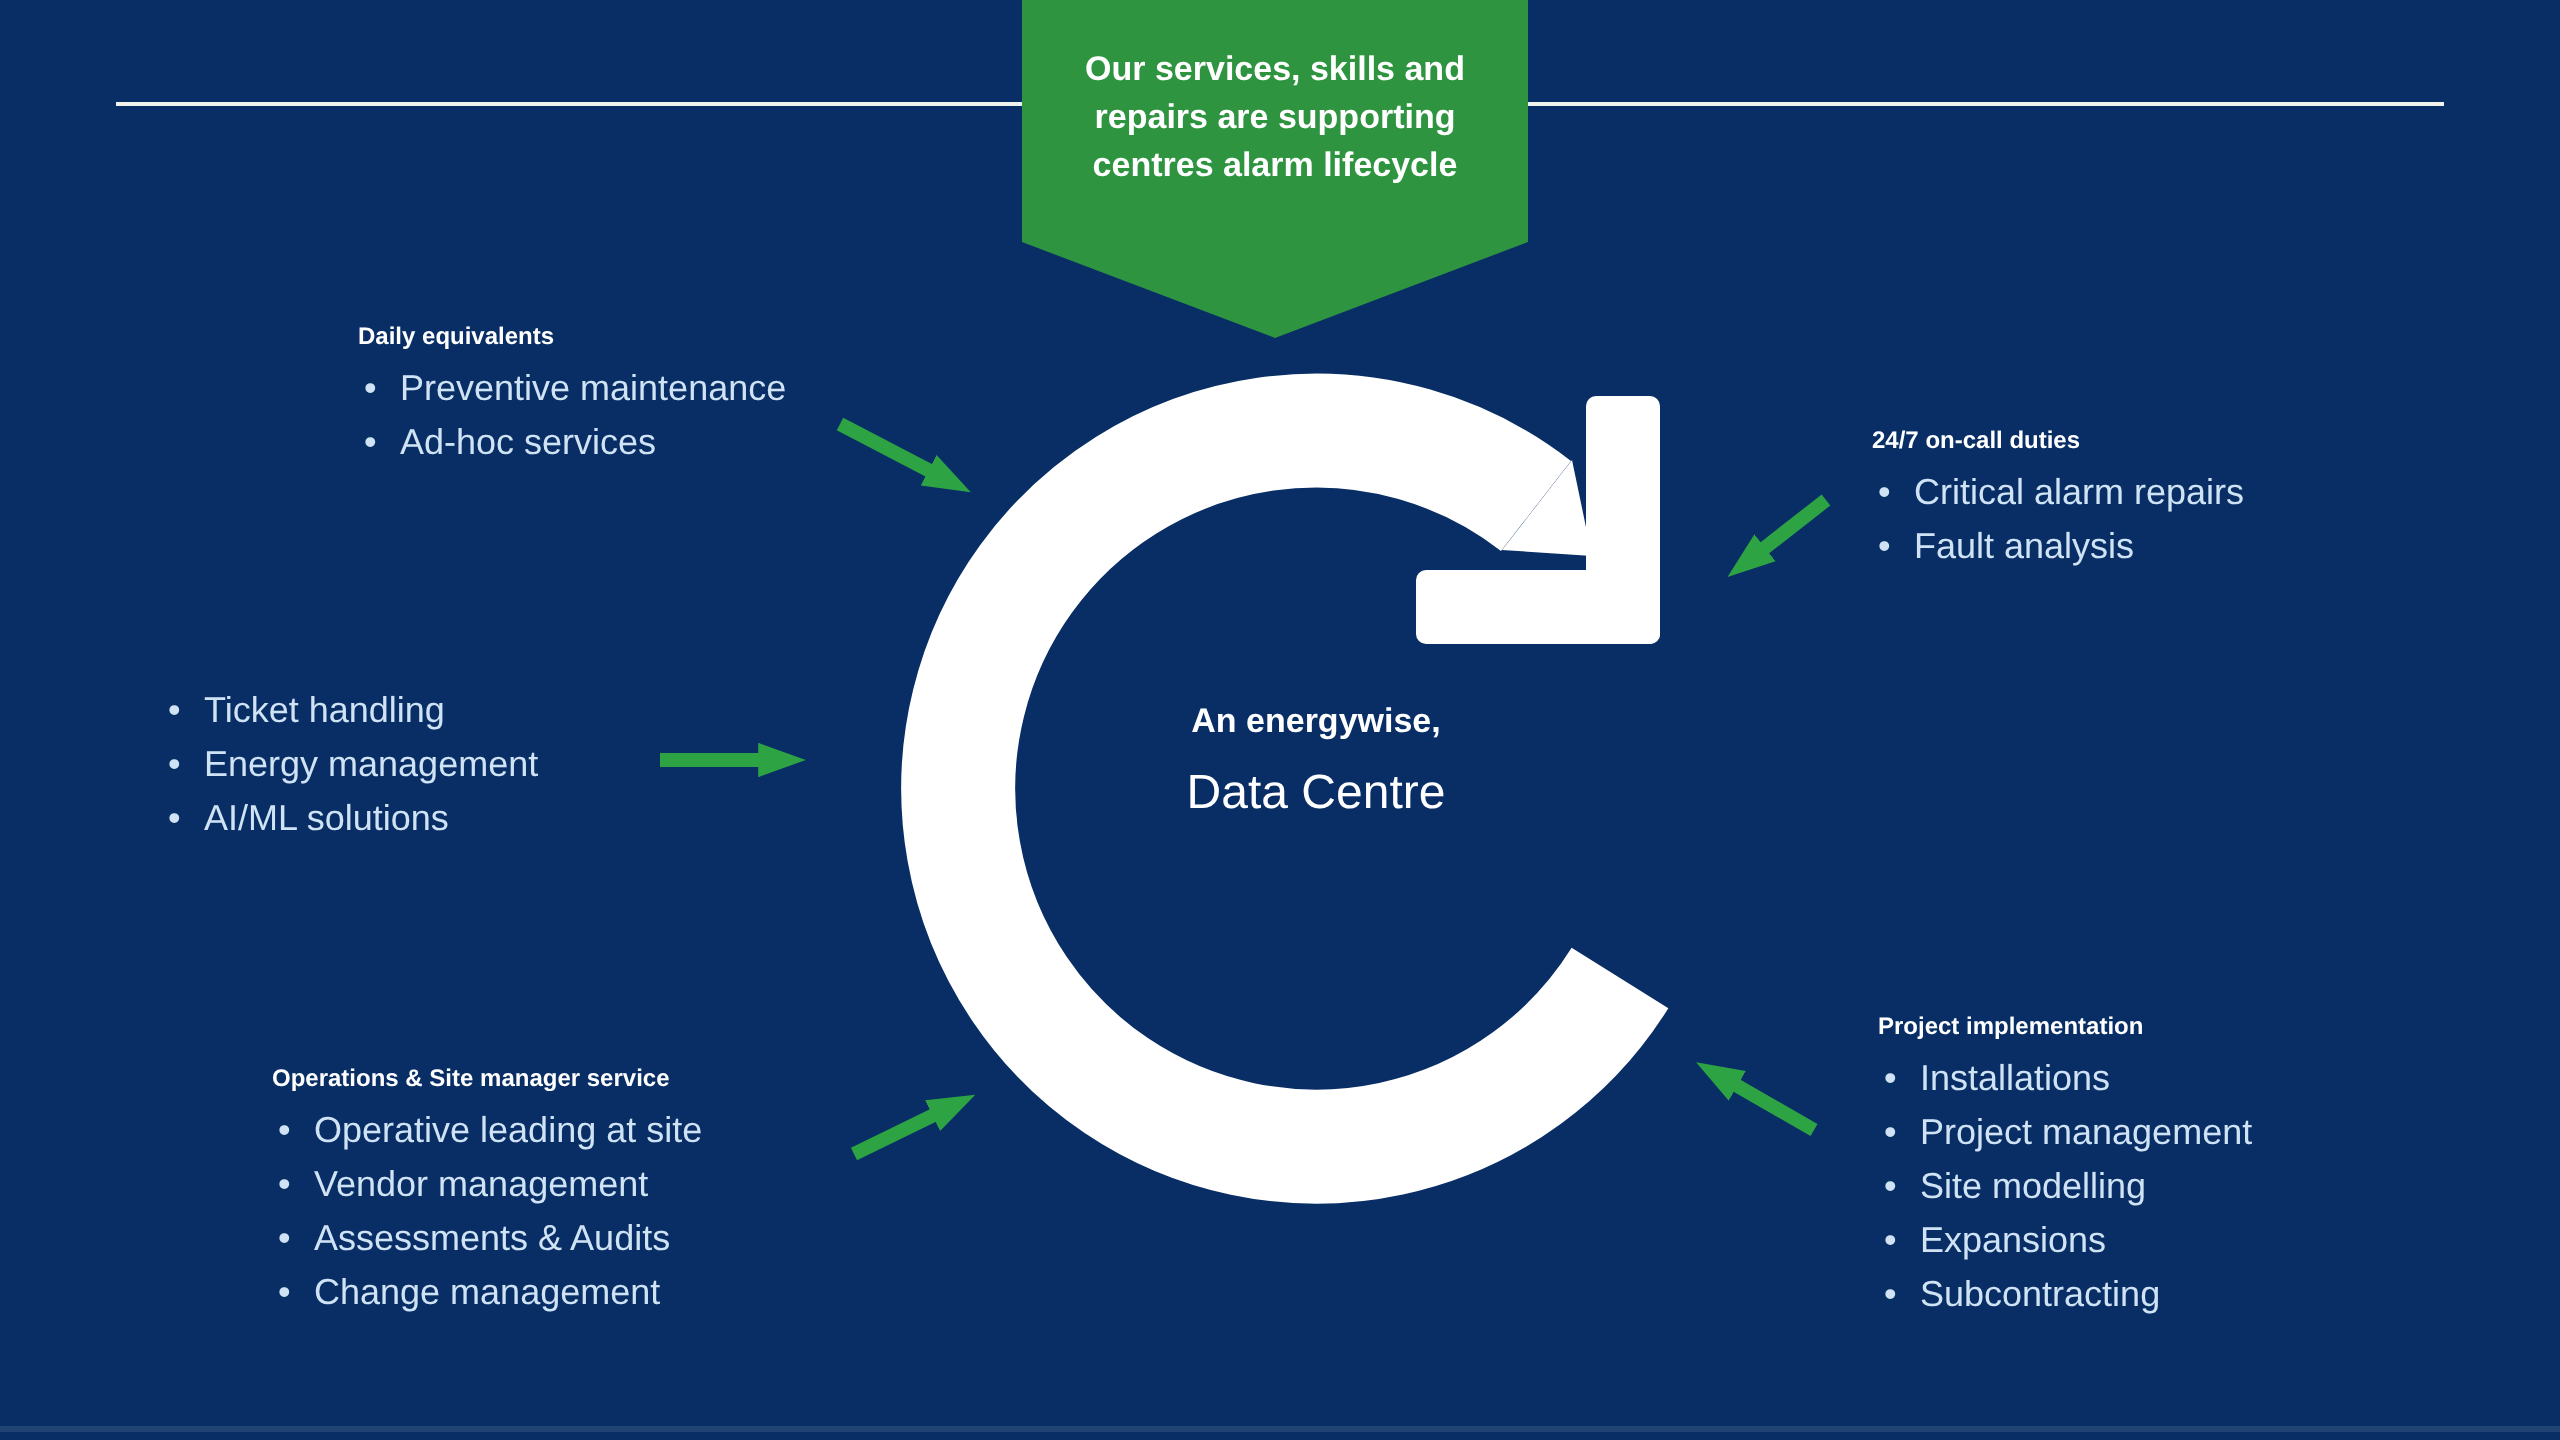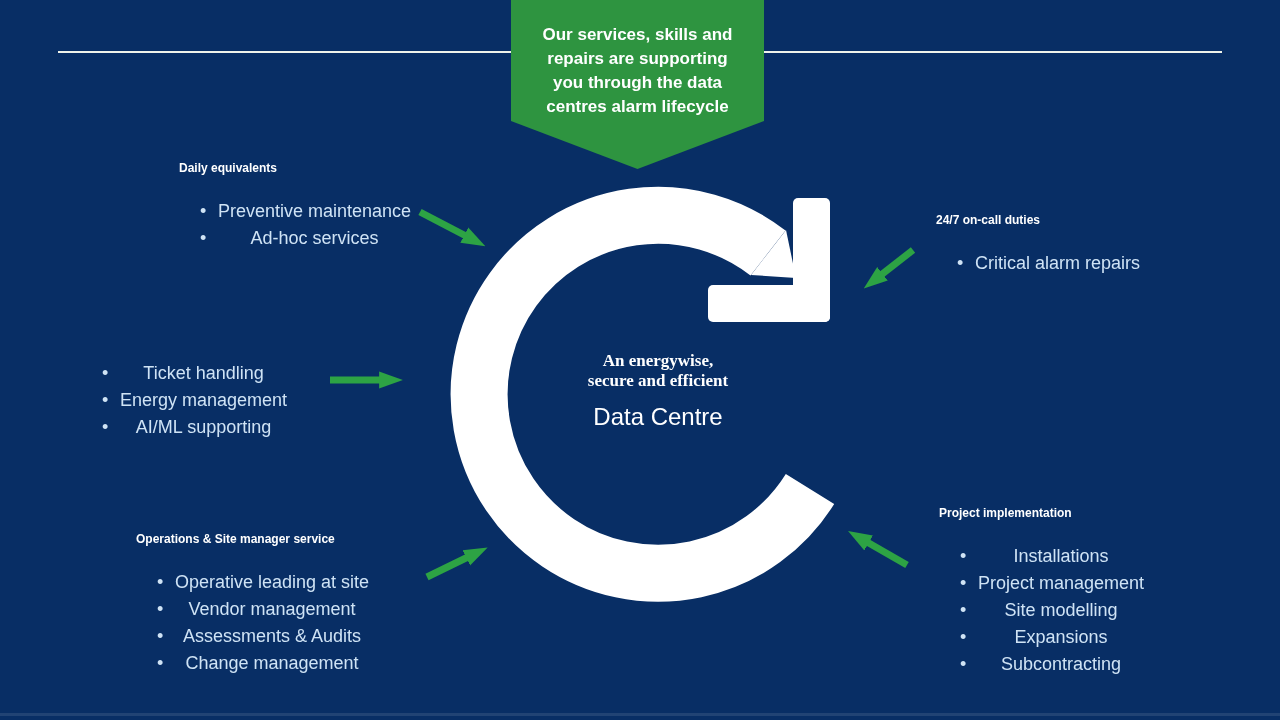--- a/index.html
+++ b/index.html
@@ -20,27 +20,27 @@
   .conn-head{fill:var(--arrow-green,#2da344);}
 
   .banner{position:absolute;left:511px;top:0;width:253px;height:169px;z-index:3;
           background:var(--banner-green,#2e9440);
           clip-path:polygon(0 0,100% 0,100% 71.6%,50% 100%,0 71.6%);
           text-align:center;box-sizing:border-box;padding:23px 10px 0 10px;}
   .banner-line{color:#ffffff;font-size:17px;line-height:24px;font-weight:600;}
 
   .center-label{position:absolute;left:658px;top:351px;transform:translateX(-50%);
                 text-align:center;color:#ffffff;white-space:nowrap;z-index:3;}
-  .center-sub{font-size:17px;line-height:20px;font-weight:600;font-family:Liberation Serif, serif;}
+  .center-sub{font-size:17px;line-height:20px;font-weight:600;}
   .center-title{font-size:24px;line-height:42px;font-weight:400;margin-top:5px;}
 
   .section{position:absolute;z-index:3;white-space:nowrap;}
   .section h3{margin:0 0 1px 0;font-size:12px;line-height:24px;font-weight:700;
               color:var(--heading-white,#ffffff);}
-  .section ul{margin:18px;padding:0;list-style:none;text-align:center;}
+  .section ul{margin:0;padding:0;list-style:none;}
   .section li{position:relative;padding-left:21px;font-size:18px;line-height:27px;
               color:var(--text-light,#cfe3f5);}
   .section li::before{content:"\2022";position:absolute;left:3px;top:0;
                       color:var(--text-light,#cfe3f5);}
 
   .sec-daily{left:179px;top:156px;}
   .sec-oncall{left:936px;top:208px;}
   .sec-control{left:81px;top:342px;}
   .sec-operations{left:136px;top:527px;}
   .sec-project{left:939px;top:501px;}
@@ -70,50 +70,49 @@
     <line class="conn" x1="420" y1="212" x2="466" y2="236" marker-end="url(#ah)"></line>
     <line class="conn" x1="913" y1="250" x2="881" y2="275" marker-end="url(#ah)"></line>
     <line class="conn" x1="330" y1="380" x2="381" y2="380" marker-end="url(#ah)"></line>
     <line class="conn" x1="427" y1="577" x2="468" y2="557" marker-end="url(#ah)"></line>
     <line class="conn" x1="907" y1="565" x2="867" y2="542" marker-end="url(#ah)"></line>
   </svg>
 
   <div class="banner">
     <div class="banner-line">Our services, skills and</div>
     <div class="banner-line">repairs are supporting</div>
-    <div class="banner-line">you through the data</div>
     <div class="banner-line">centres alarm lifecycle</div>
   </div>
 
   <div class="center-label">
     <div class="center-sub">An energywise,</div>
-    <div class="center-sub">secure and efficient</div>
     <div class="center-title">Data Centre</div>
   </div>
 
   <div class="section sec-daily">
     <h3>Daily equivalents</h3>
     <ul>
       <li>Preventive maintenance</li>
       <li>Ad-hoc services</li>
     </ul>
   </div>
 
   <div class="section sec-oncall">
     <h3>24/7 on-call duties</h3>
     <ul>
       <li>Critical alarm repairs</li>
+      <li>Fault analysis</li>
     </ul>
   </div>
 
   <div class="section sec-control">
     <ul>
       <li>Ticket handling</li>
       <li>Energy management</li>
-      <li>AI/ML supporting</li>
+      <li>AI/ML solutions</li>
     </ul>
   </div>
 
   <div class="section sec-project">
     <h3>Project implementation</h3>
     <ul>
       <li>Installations</li>
       <li>Project management</li>
       <li>Site modelling</li>
       <li>Expansions</li>

